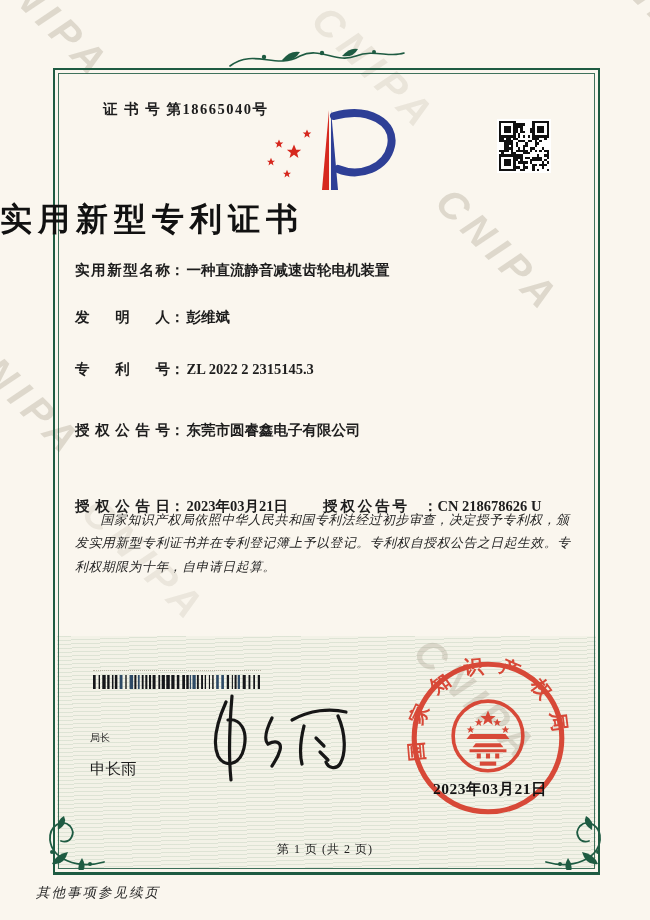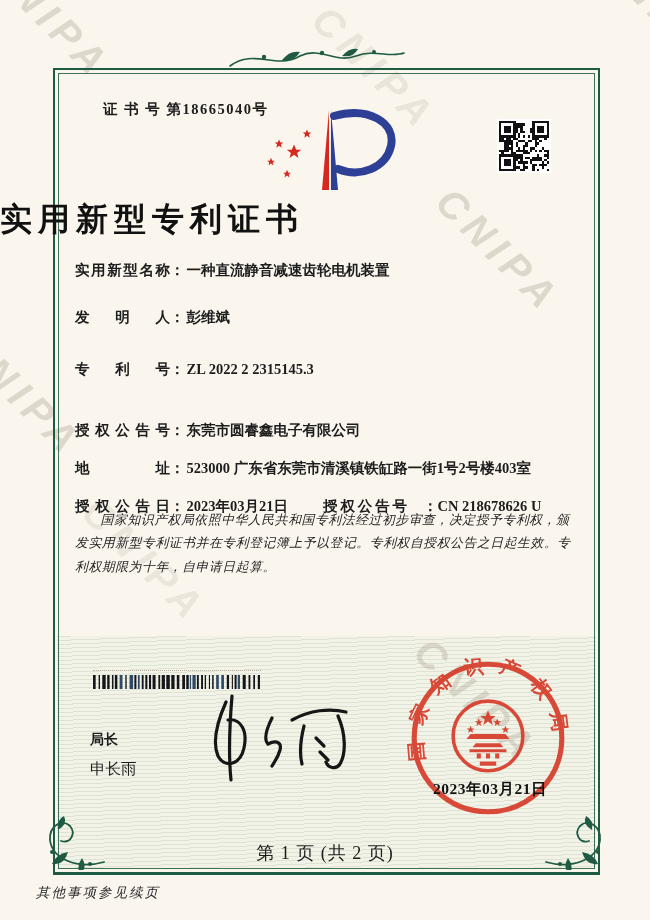--- a/index.html
+++ b/index.html
@@ -53,27 +53,27 @@
   .g-val2{position:absolute;left:348px;}
 
   
   .para{position:absolute;left:75px;width:502px;font-size:12.8px;font-style:italic;
         line-height:1.82;text-indent:2em;letter-spacing:0.6px;color:#242424;}
   .p1{top:509px}.p2{top:593px}
 
   
   .microline{position:absolute;left:93px;top:670px;width:168px;border-top:1px dotted #b9b2a2;}
   .barcode{position:absolute;left:93px;top:675px;}
-  .signer-title{position:absolute;left:90px;top:731px;font-size:14px;font-weight:700;}
+  .signer-title{position:absolute;left:90px;top:731px;font-size:10px;font-weight:400;}
   .signer-name{position:absolute;left:90px;top:759px;font-size:15.5px;font-weight:400;}
   .signature{position:absolute;left:188px;top:690px;}
   .seal{position:absolute;left:406px;top:656px;}
   .seal-date{position:absolute;left:412px;top:779px;width:156px;text-align:center;
              font-size:15.5px;font-weight:bold;color:#121212;letter-spacing:0.5px;}
-  .page-num{position:absolute;left:0;top:841px;width:100%;text-align:center;font-size:18px;letter-spacing:1px;}
+  .page-num{position:absolute;left:0;top:841px;width:100%;text-align:center;font-size:12px;letter-spacing:1px;}
   .note{position:absolute;left:0;top:884px;width:100%;text-align:left;
         font-size:13.5px;font-style:italic;letter-spacing:2px;color:#2a2a2a;margin-left:36px;}
 </style>
 </head>
 <body>
 
 <div class="page">
 
   <div class="guilloche"></div>
 
@@ -376,23 +376,20 @@
     </div>
     <div class="field-row r2">
       <span class="lbl">发明人</span><span class="colon">：</span><span class="val">彭维斌</span>
     </div>
     <div class="field-row r3">
       <span class="lbl">专利号</span><span class="colon">：</span><span class="val">ZL 2022 2 2315145.3</span>
     </div>
     <div class="field-row r5">
       <span class="lbl">授权公告号</span><span class="colon">：</span><span class="val">东莞市圆睿鑫电子有限公司</span>
     </div>
-    <div class="field-row r6">
-      <span class="lbl">地址</span><span class="colon">：</span><span class="val">523000 广东省东莞市清溪镇铁缸路一街1号2号楼403室</span>
-    </div>
     <div class="field-row r7">
       <span class="lbl">授权公告日</span><span class="colon">：</span><span class="val">2023年03月21日</span>
       <span class="g-lbl2">授权公告号</span><span class="g-val2"><span>：</span><span>CN 218678626 U</span></span>
     </div>
 
     <div class="para p1">国家知识产权局依照中华人民共和国专利法经过初步审查，决定授予专利权，颁发实用新型专利证书并在专利登记簿上予以登记。专利权自授权公告之日起生效。专利权期限为十年，自申请日起算。</div>
 
     <div class="microline"></div>
     <svg class="barcode" id="barcode" width="168" height="14">
         <rect x="0" y="0" width="2.6633996784687044" height="14" fill="#15161a"></rect>

